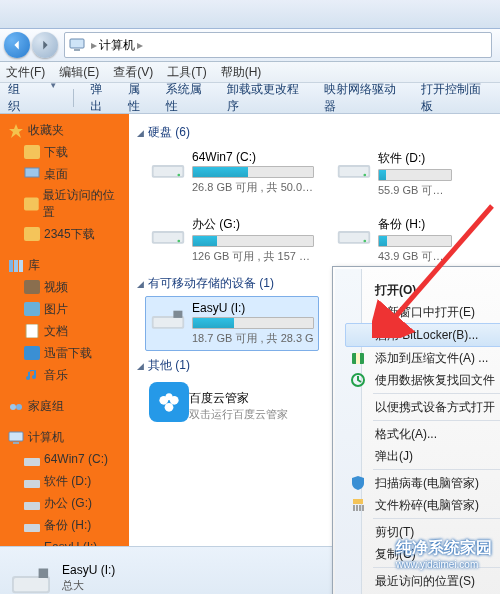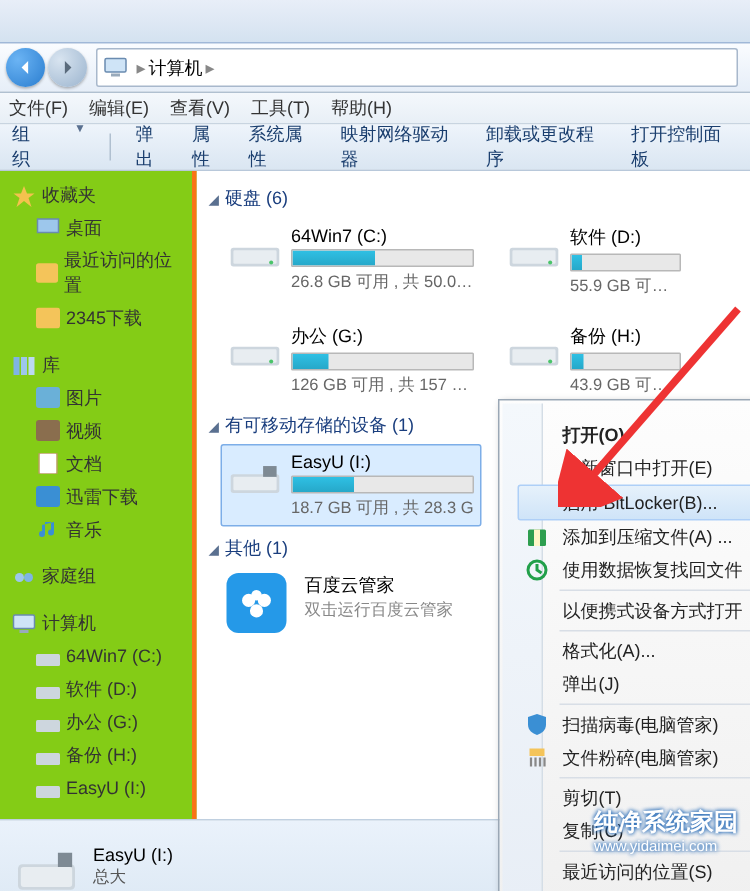--- a/index.html
+++ b/index.html
@@ -15,41 +15,41 @@
 
 .menubar{height:20px;background:linear-gradient(#f4f8fc,#e8eff6);border-bottom:1px solid #c8d4e0;display:flex;align-items:center;padding:0 6px;gap:14px}
 .menubar span{color:#333}
 
 .toolbar{height:30px;background:linear-gradient(#eef4fb,#dae6f2);border-bottom:1px solid #b8c8da;display:flex;align-items:center;padding:0 8px;gap:14px;color:#1a3e6e}
 .toolbar .sep{width:1px;height:18px;background:#b0c0d0;margin:0 2px}
 .toolbar .item{display:flex;gap:18px}
 .toolbar .drop{font-size:8px;color:#5a7090}
 
 .body{display:flex;height:432px}
-.sidebar{width:128px;background:#84cc16;border-right:3px solid #f97316;overflow:hidden;padding:6px 0}
+.sidebar{width:128px;background:#f97316;border-right:1px solid #f97316;overflow:hidden;padding:6px 0}
 .side-group{margin-bottom:10px}
 .side-head{display:flex;align-items:center;padding:2px 8px;font-weight:400;color:#333}
 .side-head .ico{width:16px;height:14px;margin-right:4px}
 .side-item{display:flex;align-items:center;padding:2px 8px 2px 24px;color:#333;min-height:18px}
 .side-item .ico{width:16px;height:14px;margin-right:4px}
 
 .content{flex:1;overflow:hidden;padding:4px 0 0 8px;position:relative}
 .section-head{display:flex;align-items:center;color:#1a3e7e;font-size:12px;margin:6px 0 4px}
 .section-head .tri{font-size:9px;margin-right:4px;color:#5a7090}
 .drives{display:flex;flex-wrap:wrap;gap:8px 12px;margin-left:8px}
 .drive{width:164px;display:flex;align-items:flex-start;gap:6px;padding:4px;border:1px solid transparent;border-radius:2px}
 .drive.sel{background:#d9ecff;border:1px solid #7daee8}
 .drive.narrow{width:116px}
 .drive-ico{width:36px;height:32px;flex-shrink:0}
 .drive-info{flex:1;min-width:0}
 .drive-name{color:#000;margin-bottom:2px;white-space:nowrap;overflow:hidden;text-overflow:ellipsis}
 .bar{height:10px;background:#e8e8e8;border:1px solid #b8b8b8;border-radius:1px;overflow:hidden;margin-bottom:2px}
 .bar .fill{height:100%;background:linear-gradient(#2fc0e4,#26a8c9)}
 .drive-cap{font-size:11px;color:#666;white-space:nowrap;overflow:hidden;text-overflow:ellipsis}
-.app-item{display:flex;align-items:flex-start;gap:12px;margin-left:8px;padding:4px}
+.app-item{display:flex;align-items:flex-end;gap:0;margin-left:8px;padding:4px}
 .app-ico{width:40px;height:40px;background:#2599e8;border-radius:8px;display:flex;align-items:center;justify-content:center}
 .app-ico svg{width:28px;height:28px;fill:#fff}
 .app-info .sub{color:#888;font-size:11px}
 
 .details{height:54px;background:linear-gradient(#eaf2fb,#dce8f4);border-top:1px solid #c0d0e0;display:flex;align-items:center;padding:4px 10px;gap:10px}
 .details .big-ico{width:42px;height:38px}
 .details .info{font-size:11px;color:#555;line-height:15px}
 .details .info .name{color:#000;font-size:12px}
 .details .bar{display:inline-block;width:80px;vertical-align:middle;margin-left:4px}
 
@@ -106,36 +106,42 @@
 
 <div class="toolbar">
   <div class="item">
       <span>组织</span>
       <span class="drop">▼</span>
     </div>
   <div class="sep"></div>
   <div class="item">弹出</div>
   <div class="item">属性</div>
   <div class="item">系统属性</div>
+  <div class="item">卸载或更改程序</div>
   <div class="item">映射网络驱动器</div>
-  <div class="item">卸载或更改程序</div>
   <div class="item">打开控制面板</div>
 </div>
 
 <div class="body">
   <div class="sidebar">
     <div class="side-group">
       <div class="side-head">
           <svg class="ico star" viewBox="0 0 16 14">
             <path d="M8 0l2 5h5l-4 3 2 6-5-4-5 4 2-6-4-3h5z"></path>
           </svg>
           <span>收藏夹</span>
         </div>
       <div class="side-item">
           <svg class="ico" viewBox="0 0 16 14">
+            <rect width="16" height="14" rx="2" fill="#f4c45a"></rect>
+          </svg>
+          <span>下载</span>
+        </div>
+      <div class="side-item">
+          <svg class="ico" viewBox="0 0 16 14">
             <rect x="1" y="1" width="14" height="9" fill="#9dc7ec" stroke="#6a8bb0"></rect>
           </svg>
           <span>桌面</span>
         </div>
       <div class="side-item">
           <svg class="ico" viewBox="0 0 16 14">
             <rect width="16" height="14" rx="2" fill="#f4c45a"></rect>
           </svg>
           <span>最近访问的位置</span>
         </div>
@@ -150,29 +156,29 @@
       <div class="side-head">
           <svg class="ico" viewBox="0 0 16 14">
             <rect x="1" y="1" width="4" height="12" fill="#7fb4e4"></rect>
             <rect x="6" y="1" width="4" height="12" fill="#9dc7ec"></rect>
             <rect x="11" y="1" width="4" height="12" fill="#bcd9f2"></rect>
           </svg>
           <span>库</span>
         </div>
       <div class="side-item">
           <svg class="ico" viewBox="0 0 16 14">
+            <rect width="16" height="14" rx="2" fill="#8a6e4e"></rect>
+          </svg>
+          <span>视频</span>
+        </div>
+      <div class="side-item">
+          <svg class="ico" viewBox="0 0 16 14">
             <rect width="16" height="14" rx="2" fill="#6ab0d8"></rect>
           </svg>
           <span>图片</span>
-        </div>
-      <div class="side-item">
-          <svg class="ico" viewBox="0 0 16 14">
-            <rect width="16" height="14" rx="2" fill="#8a6e4e"></rect>
-          </svg>
-          <span>视频</span>
         </div>
       <div class="side-item">
           <svg class="ico" viewBox="0 0 16 14">
             <rect x="2" width="12" height="14" rx="1" fill="#fff" stroke="#b8a060"></rect>
           </svg>
           <span>文档</span>
         </div>
       <div class="side-item">
           <svg class="ico" viewBox="0 0 16 14">
             <rect width="16" height="14" rx="2" fill="#3a8fd4"></rect>

